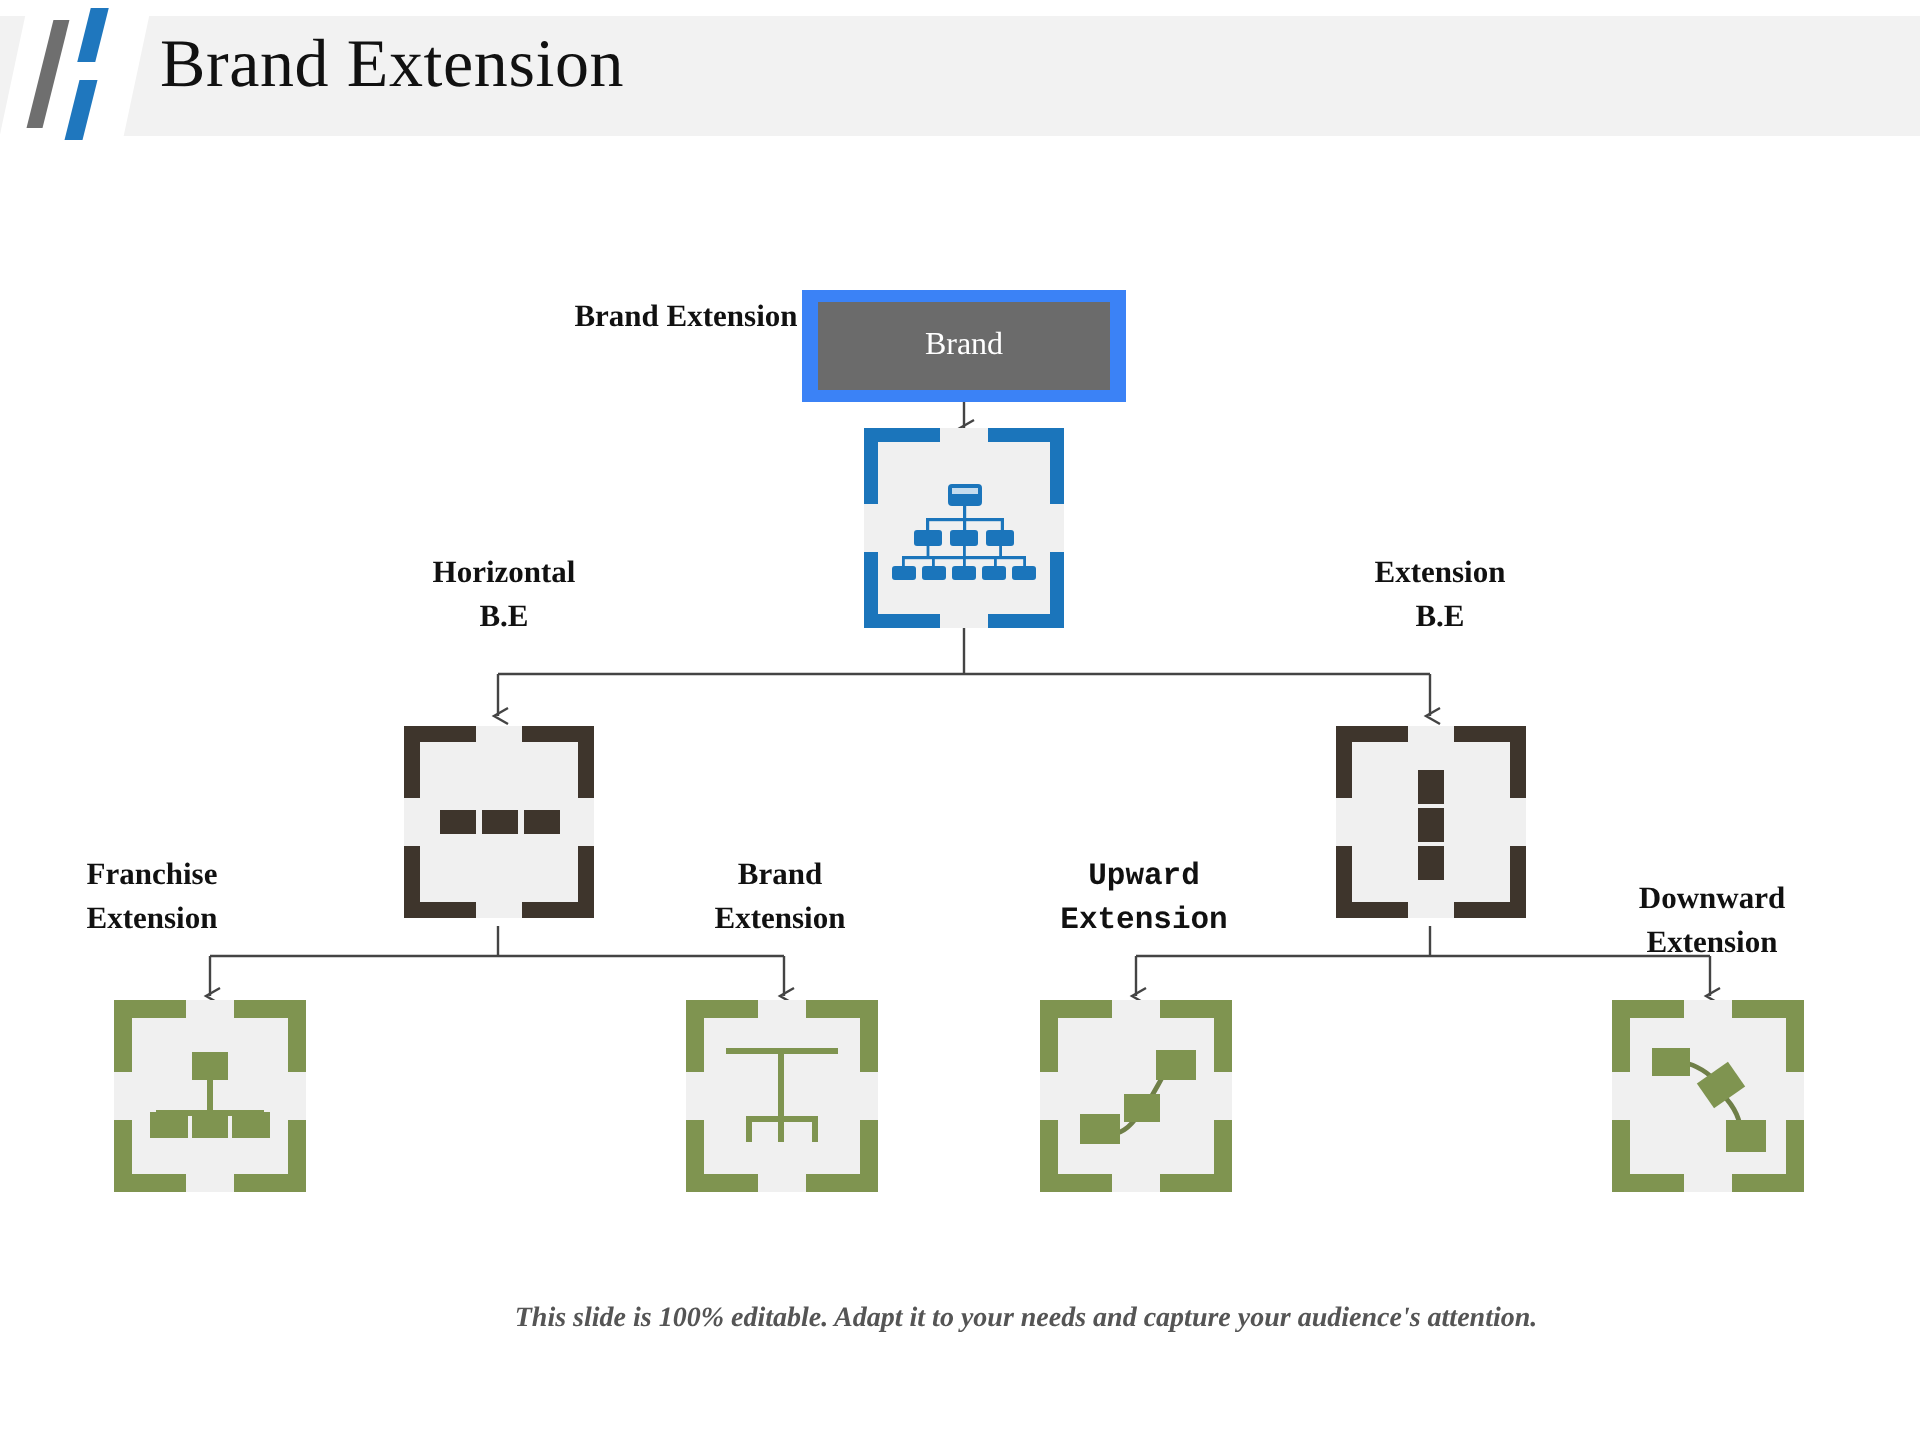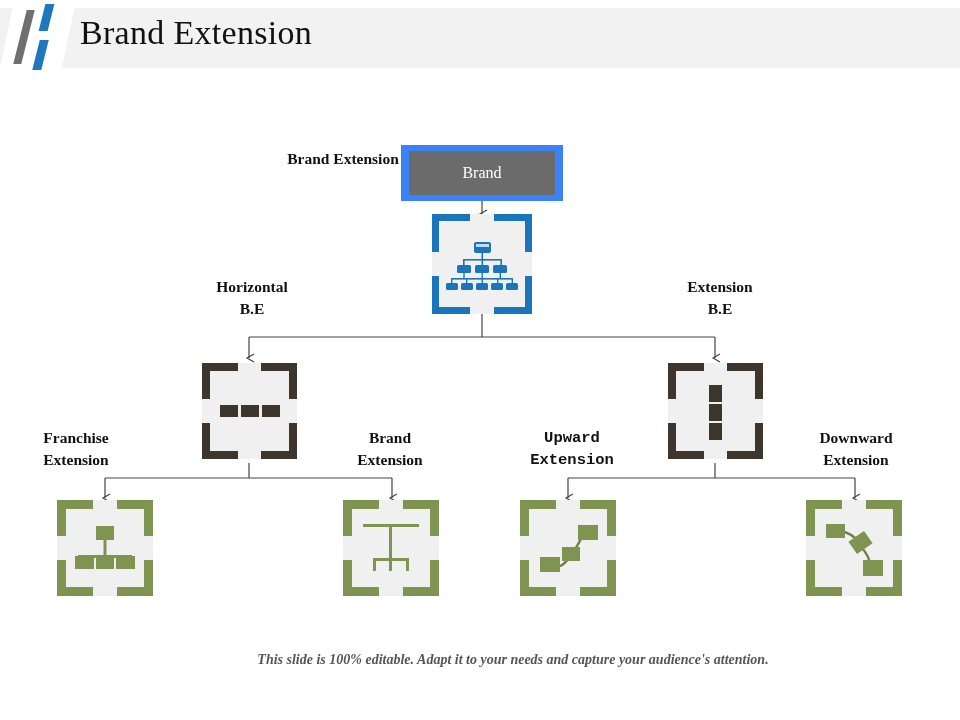--- a/index.html
+++ b/index.html
@@ -265,21 +265,21 @@
     </g>
   </svg>
 </div>
 
 <div class="lbl" style="left:16px; top:427px; width:120px;">Franchise
 Extension</div>
 <div class="lbl" style="left:330px; top:427px; width:120px;">Brand
 Extension</div>
 <div class="lbl" style="left:512px; top:427px; width:120px;font-family:Liberation Mono, monospace;">Upward
 Extension</div>
-<div class="lbl" style="left:795px; top:427px; width:122px;">Downward
+<div class="lbl" style="left:795px; top:439px; width:122px;">Downward
 Extension</div>
 
 <div class="bracket-box" style="left:57px; top:500px; width:96px; height:96px;">
   <svg class="icon-inner" viewBox="0 0 96 96">
     <g fill="#7f9450">
       <rect x="0" y="0" width="36" height="9"></rect>
         <rect x="60" y="0" width="36" height="9"></rect>
       <rect x="0" y="87" width="36" height="9"></rect>
         <rect x="60" y="87" width="36" height="9"></rect>
       <rect x="0" y="0" width="9" height="36"></rect>

